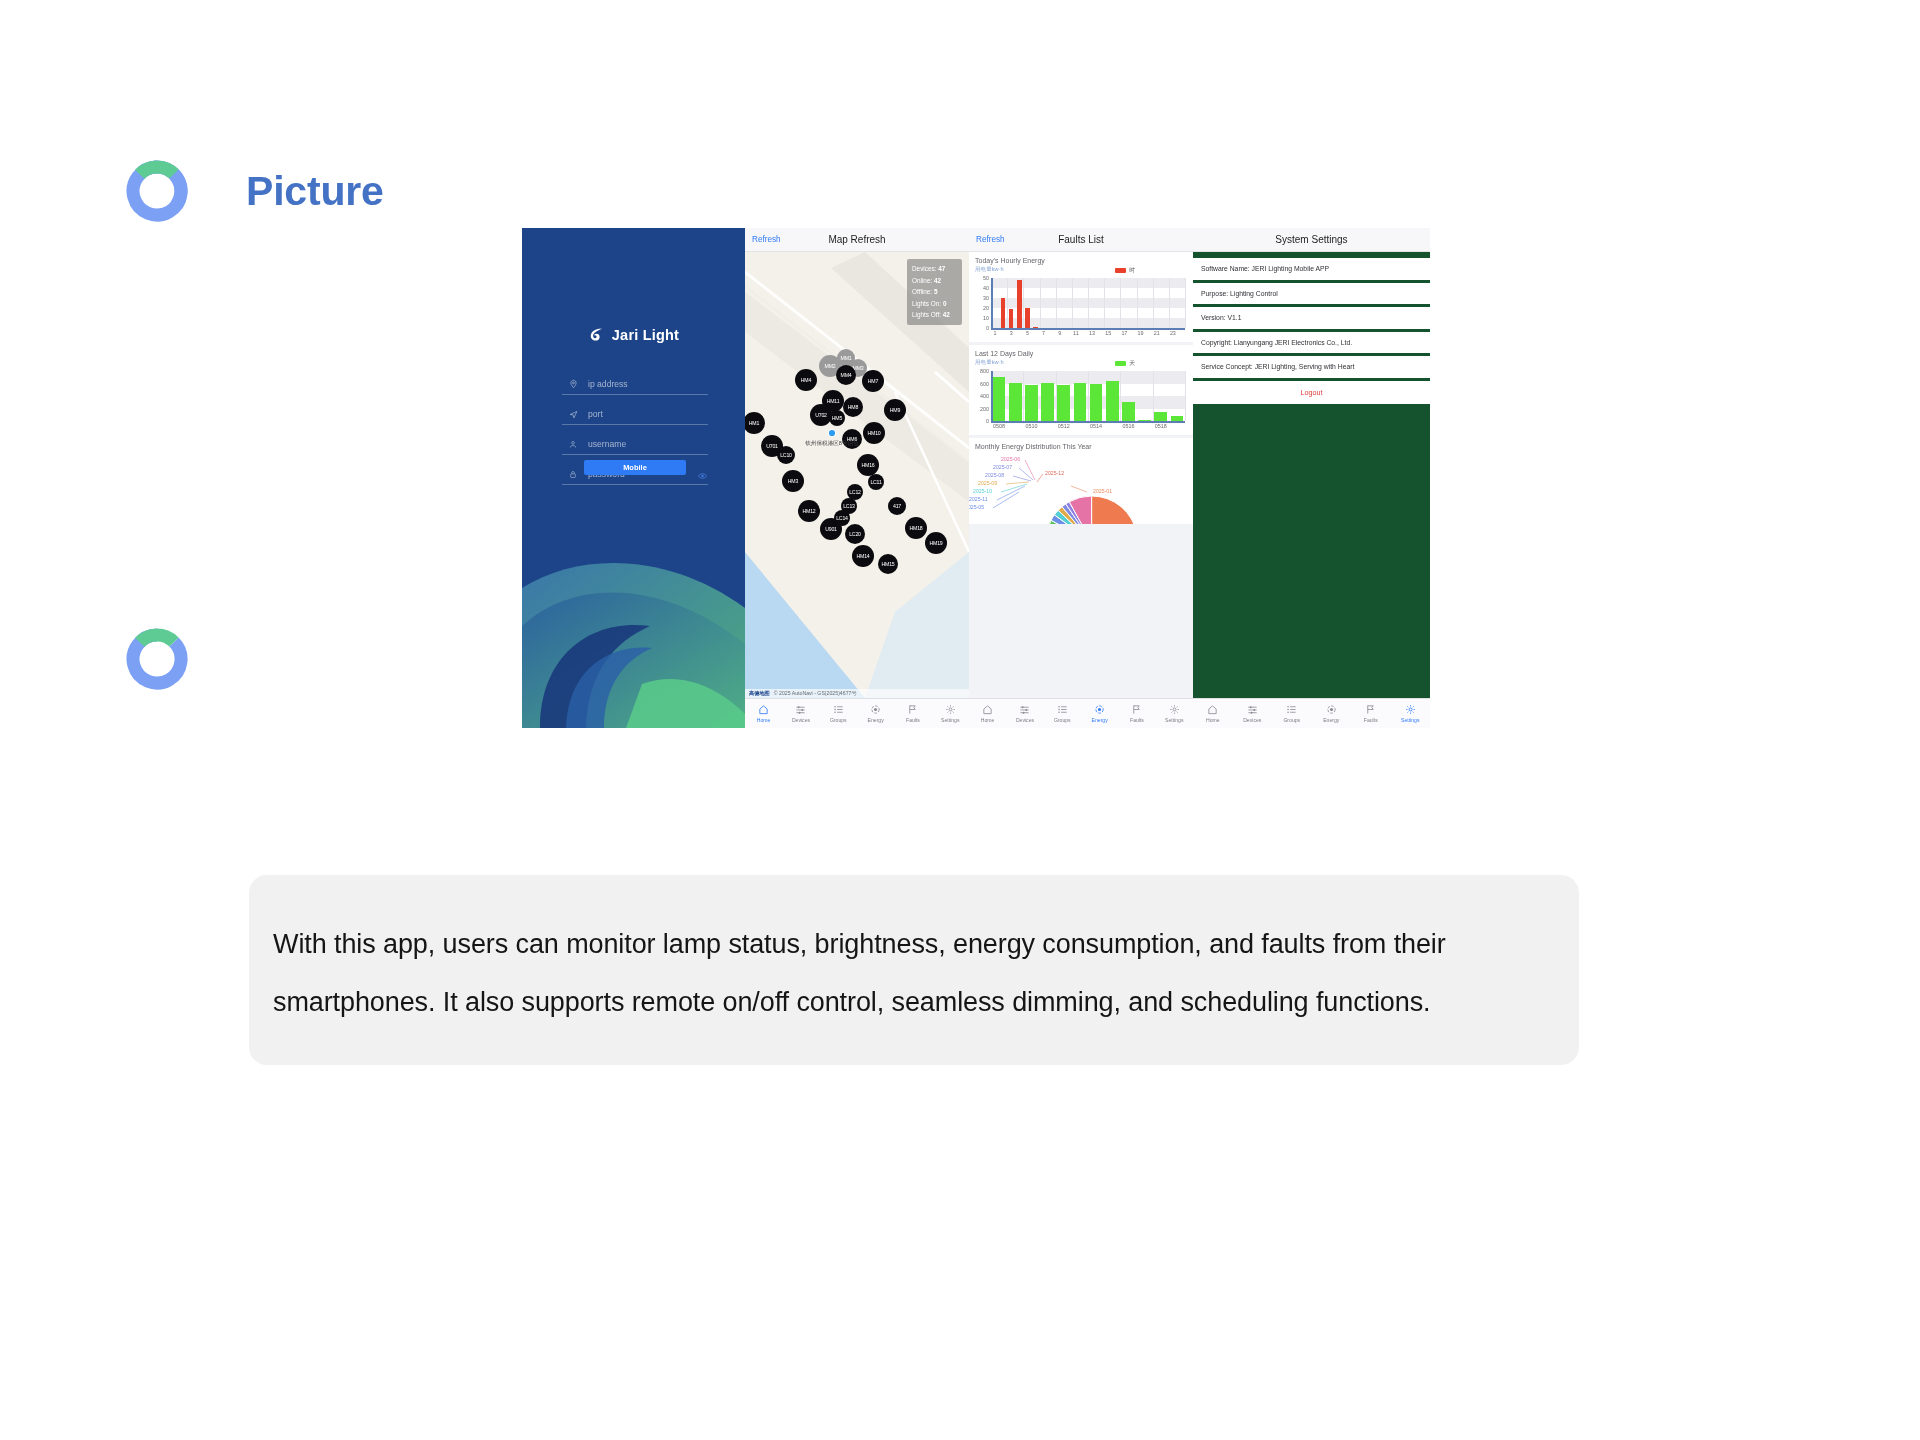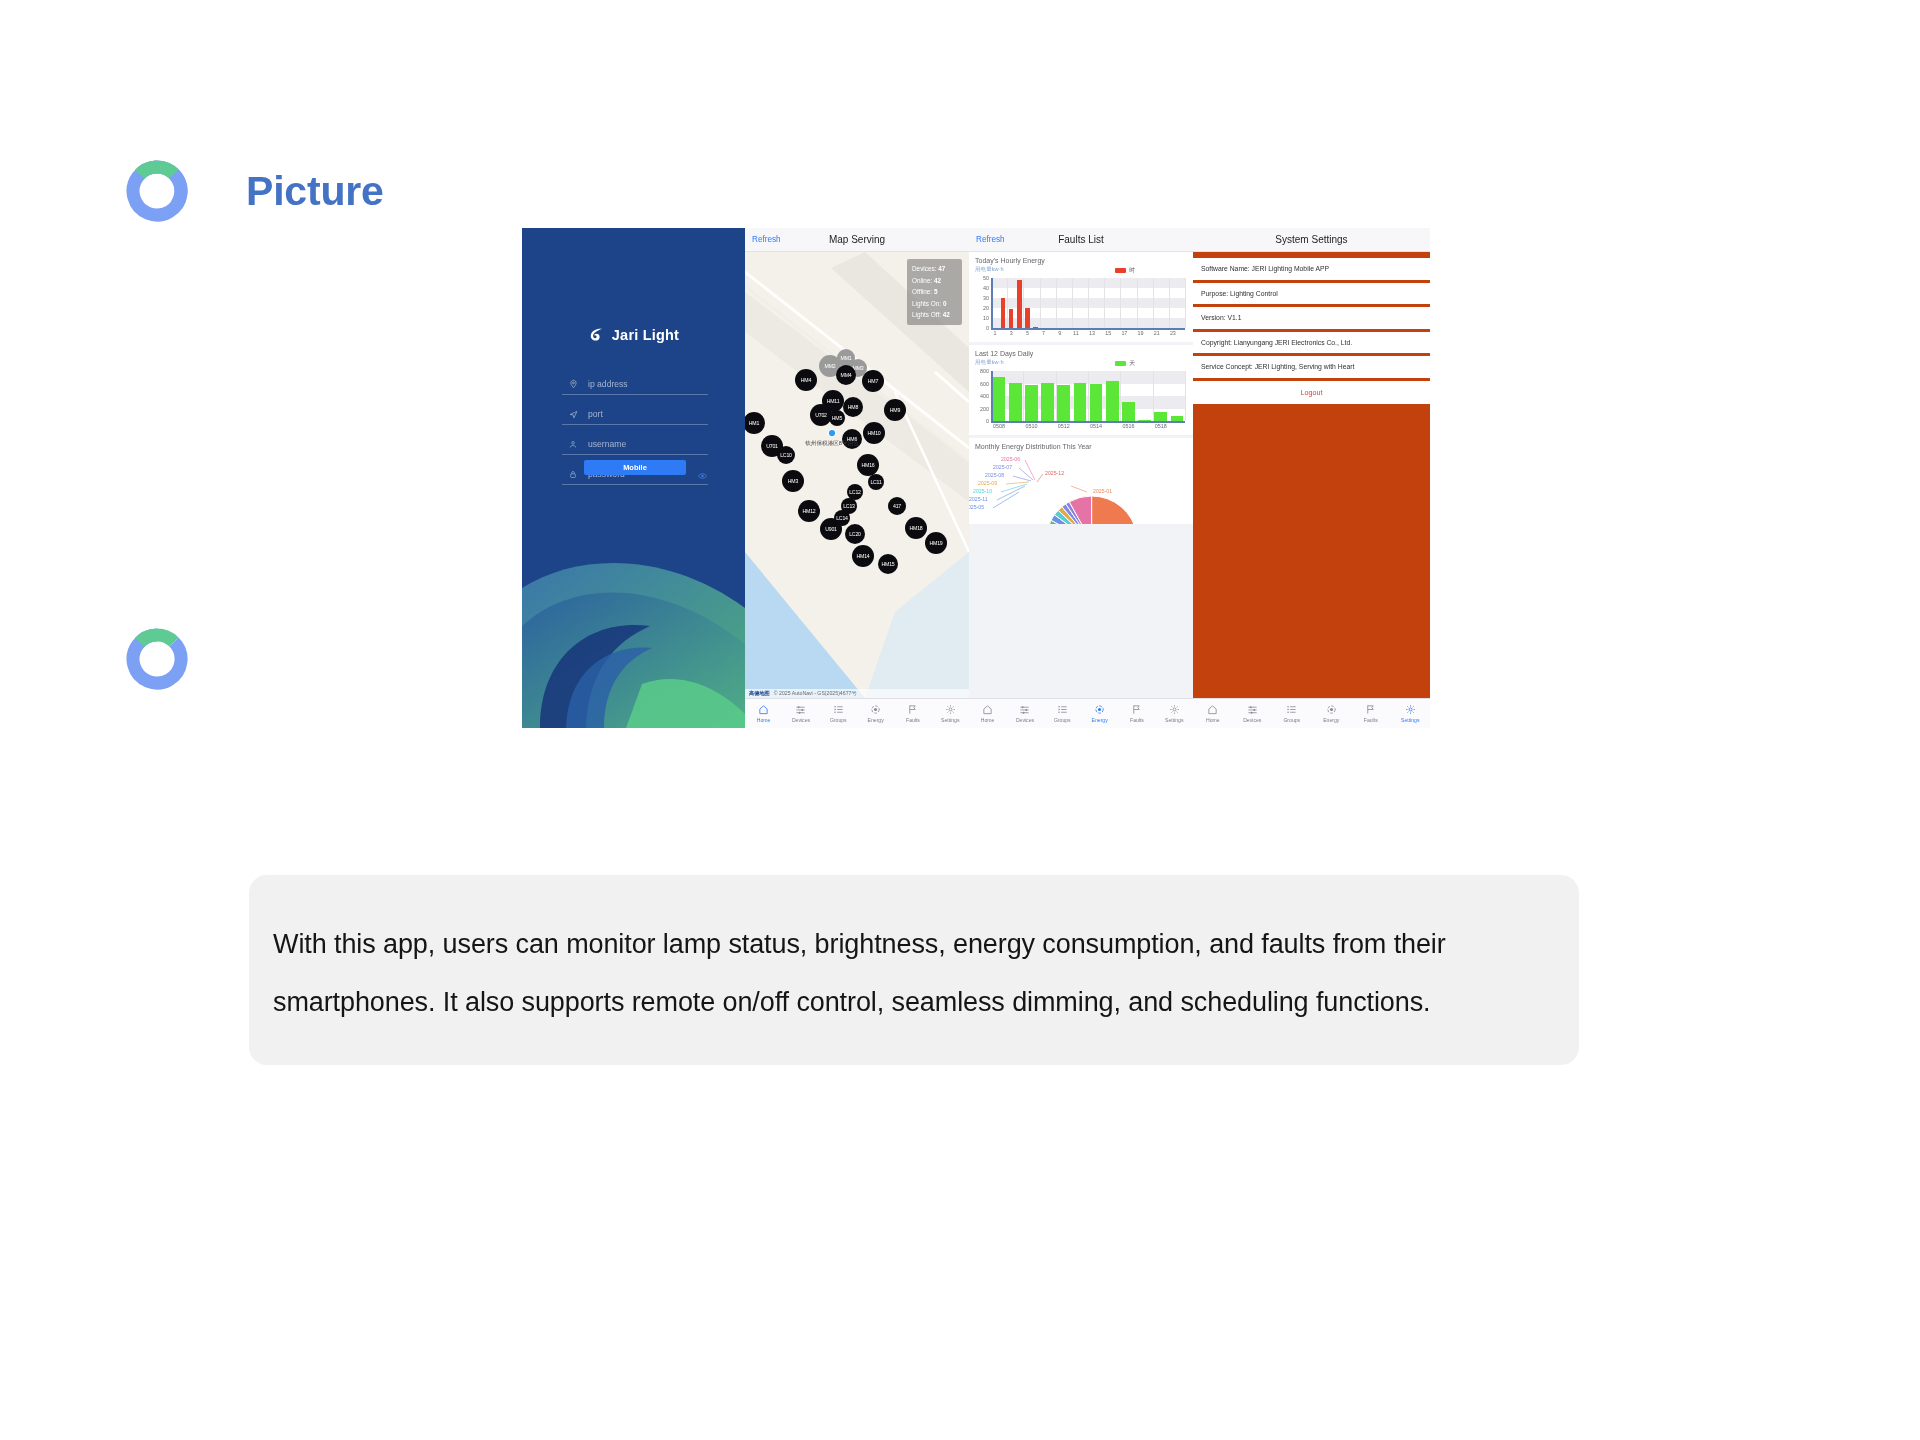--- a/index.html
+++ b/index.html
@@ -98,21 +98,21 @@
   .axis-unit { font-size:5.6px; color:#7f9fd0; }
   .legend-chip { display:inline-flex; align-items:center; gap:3px; font-size:5.8px; color:#55555b; }
   .chip-box { width:11px; height:5px; border-radius:1px; display:inline-block; }
   .chart-wrap { position:relative; }
   .ylab { position:absolute; font-size:5.4px; color:#6b6b70; text-align:right; }
   .xlab { position:absolute; font-size:5.4px; color:#6b6b70; text-align:center; }
   .bandrow { position:absolute; left:0; right:0; background:#ebebef; }
   .pie-label { position:absolute; font-size:5.2px; white-space:nowrap; }
 
   
-  .set-body { position:absolute; top:24px; left:0; right:0; bottom:30px; background:#c2410c; padding-top:6px; }
+  .set-body { position:absolute; top:24px; left:0; right:0; bottom:30px; background:#14532d; padding-top:6px; }
   .set-row {
     background:#fff; padding:6px 8px; margin-bottom:3px;
     font-size:6.8px; color:#303036; line-height:9.5px;
   }
   .logout-row {
     background:#fff; padding:7px 8px; text-align:center;
     font-size:7.2px; color:#e03b3b; margin-top:3px;
   }
 
   
@@ -219,21 +219,21 @@
         </span>
       </div>
     </div>
 
     <div class="login-btn">Mobile</div>
   </div>
 
   <div class="panel p-map">
     <div class="navbar">
       <span class="nav-refresh">Refresh</span>
-      <span class="nav-title">Map Serving</span>
+      <span class="nav-title">Map Refresh</span>
     </div>
     <div class="map-body">
       <svg width="224" height="446" style="position:absolute;top:0;left:0">
         <rect width="224" height="446" fill="#f4f1ea"></rect>
         <path d="M0 300 L120 446 L0 446 Z" fill="#b9d9f2"></path>
         <path d="M150 360 L224 300 L224 446 L120 446 Z" fill="#cfe6f7" opacity=".55"></path>
         <path d="M0 40 L224 210 L224 250 L0 80 Z" fill="#eceae2"></path>
         <path d="M120 0 L224 96 L224 140 L86 16 Z" fill="#e9e7df"></path>
         <path d="M0 20 L224 196" stroke="#ffffff" stroke-width="3" fill="none" opacity=".9"></path>
         <path d="M0 34 L224 210" stroke="#f0eee7" stroke-width="2" fill="none"></path>

